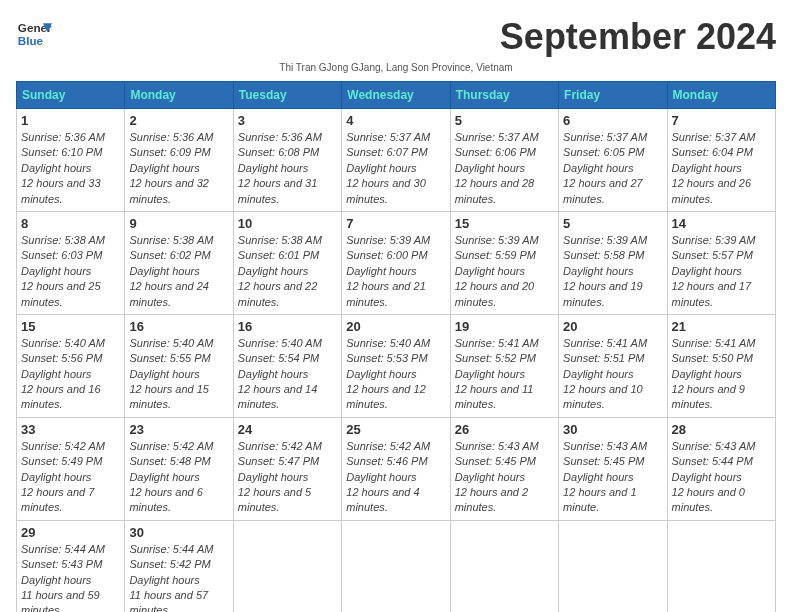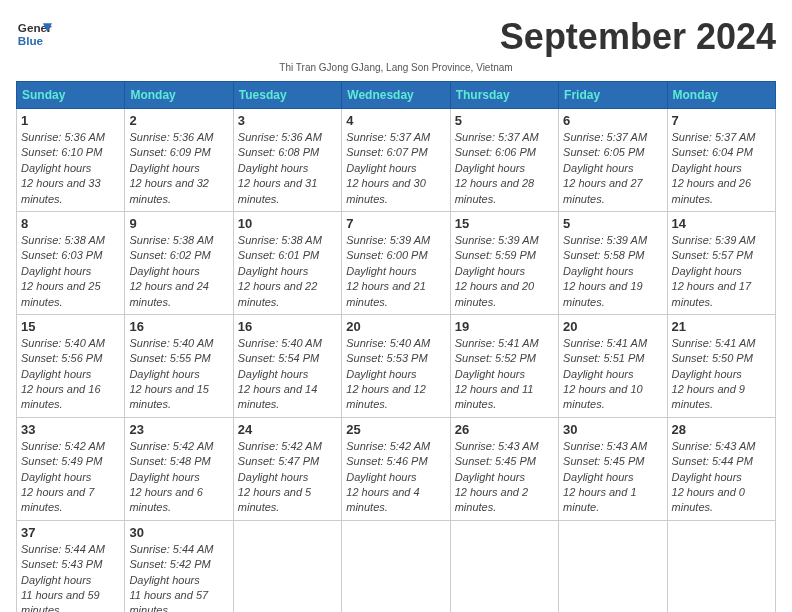--- a/index.html
+++ b/index.html
@@ -369,21 +369,21 @@
         <div class="day-info">
           Sunrise: 5:43 AM<br>
           Sunset: 5:44 PM<br>
           Daylight hours<br>
           12 hours and 0 minutes.
         </div>
       </td>
       </tr>
       <tr class="week-row">
         <td>
-        <span class="day-num">37</span>
+        <span class="day-num">29</span>
         <div class="day-info">
           Sunrise: 5:44 AM<br>
           Sunset: 5:43 PM<br>
           Daylight hours<br>
           11 hours and 59 minutes.
         </div>
       </td>
         <td>
         <span class="day-num">30</span>
         <div class="day-info">

